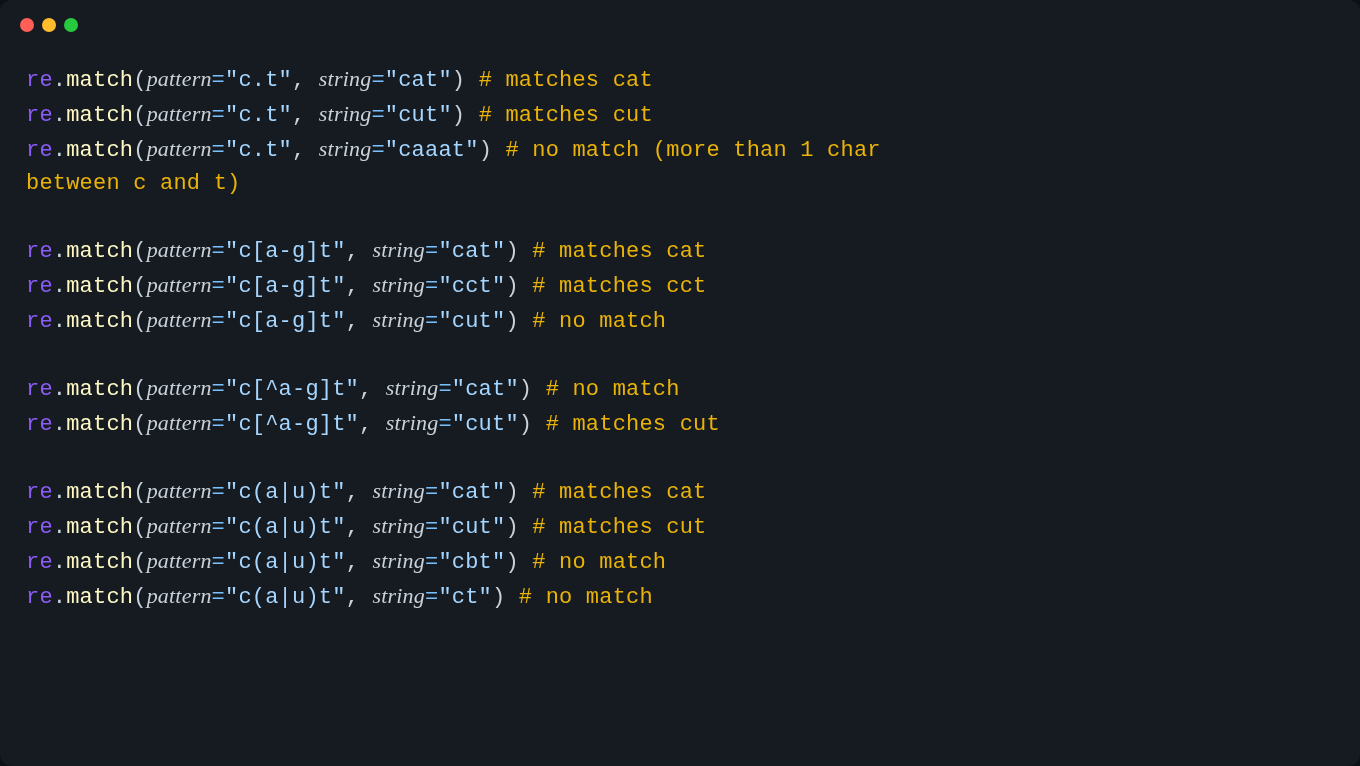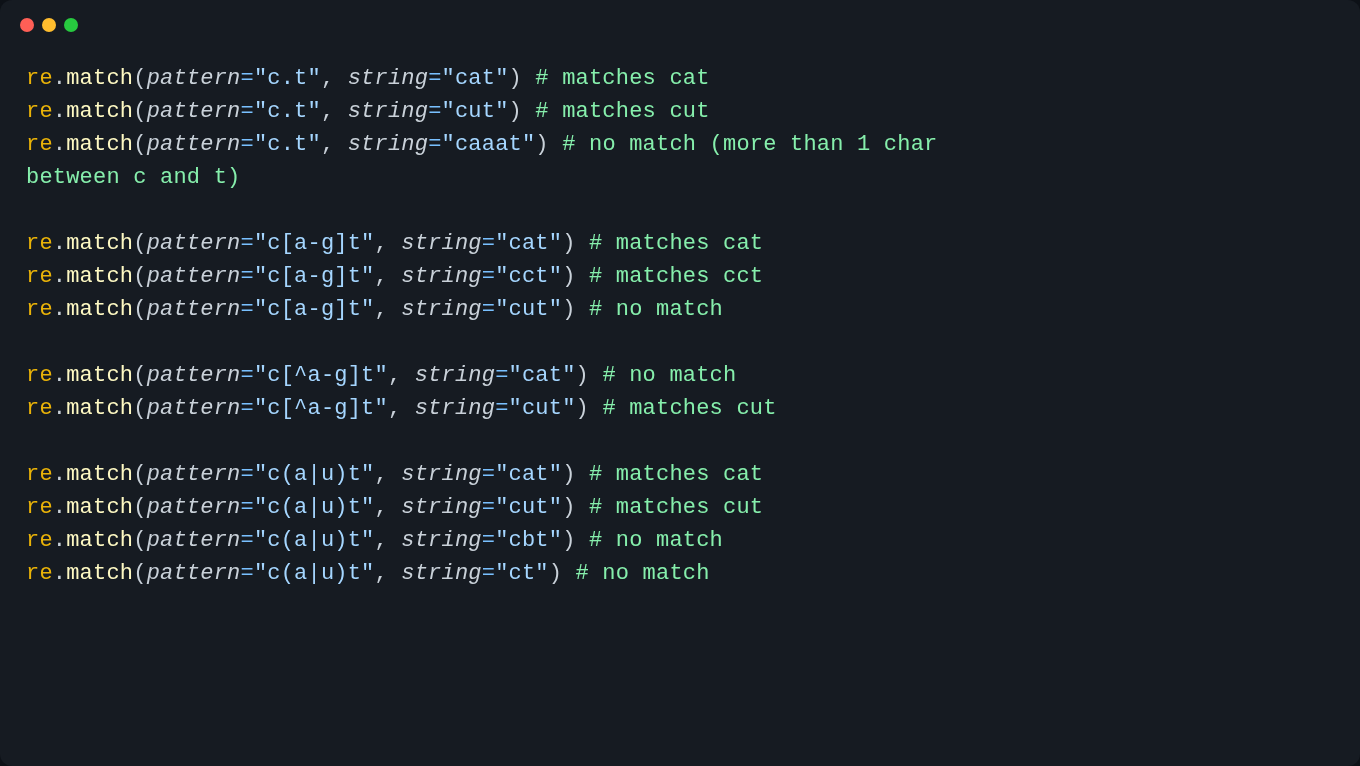--- a/index.html
+++ b/index.html
@@ -40,27 +40,27 @@
     .code-area {
       padding: 20px 26px 26px 26px;
       color: #c9d1d9;
       white-space: pre-wrap;
       word-break: break-word;
       letter-spacing: 0.2px;
     }
     .line {
       min-height: 33px;
     }
-    .tok-mod { color: #eab308; margin-top: 32px; }
+    .tok-mod { color: #8b5cf6; margin-top: 32px; }
     .tok-func { color: #fef9c3; }
     .tok-punc { color: #c9d1d9; }
-    .tok-param { color: #c9d1d9; font-style: italic; }
+    .tok-param { color: #c9d1d9; font-style: italic; font-family: Liberation Serif, serif; }
     .tok-op { color: #79c0ff; }
     .tok-str { color: #a5d6ff; }
-    .tok-comment { color: #86efac; }
+    .tok-comment { color: #eab308; }
   </style>
 </head>
 <body>
 
 <div class="window">
   <div class="titlebar">
     <div class="dot dot-red"></div>
     <div class="dot dot-yellow"></div>
     <div class="dot dot-green"></div>
   </div>

